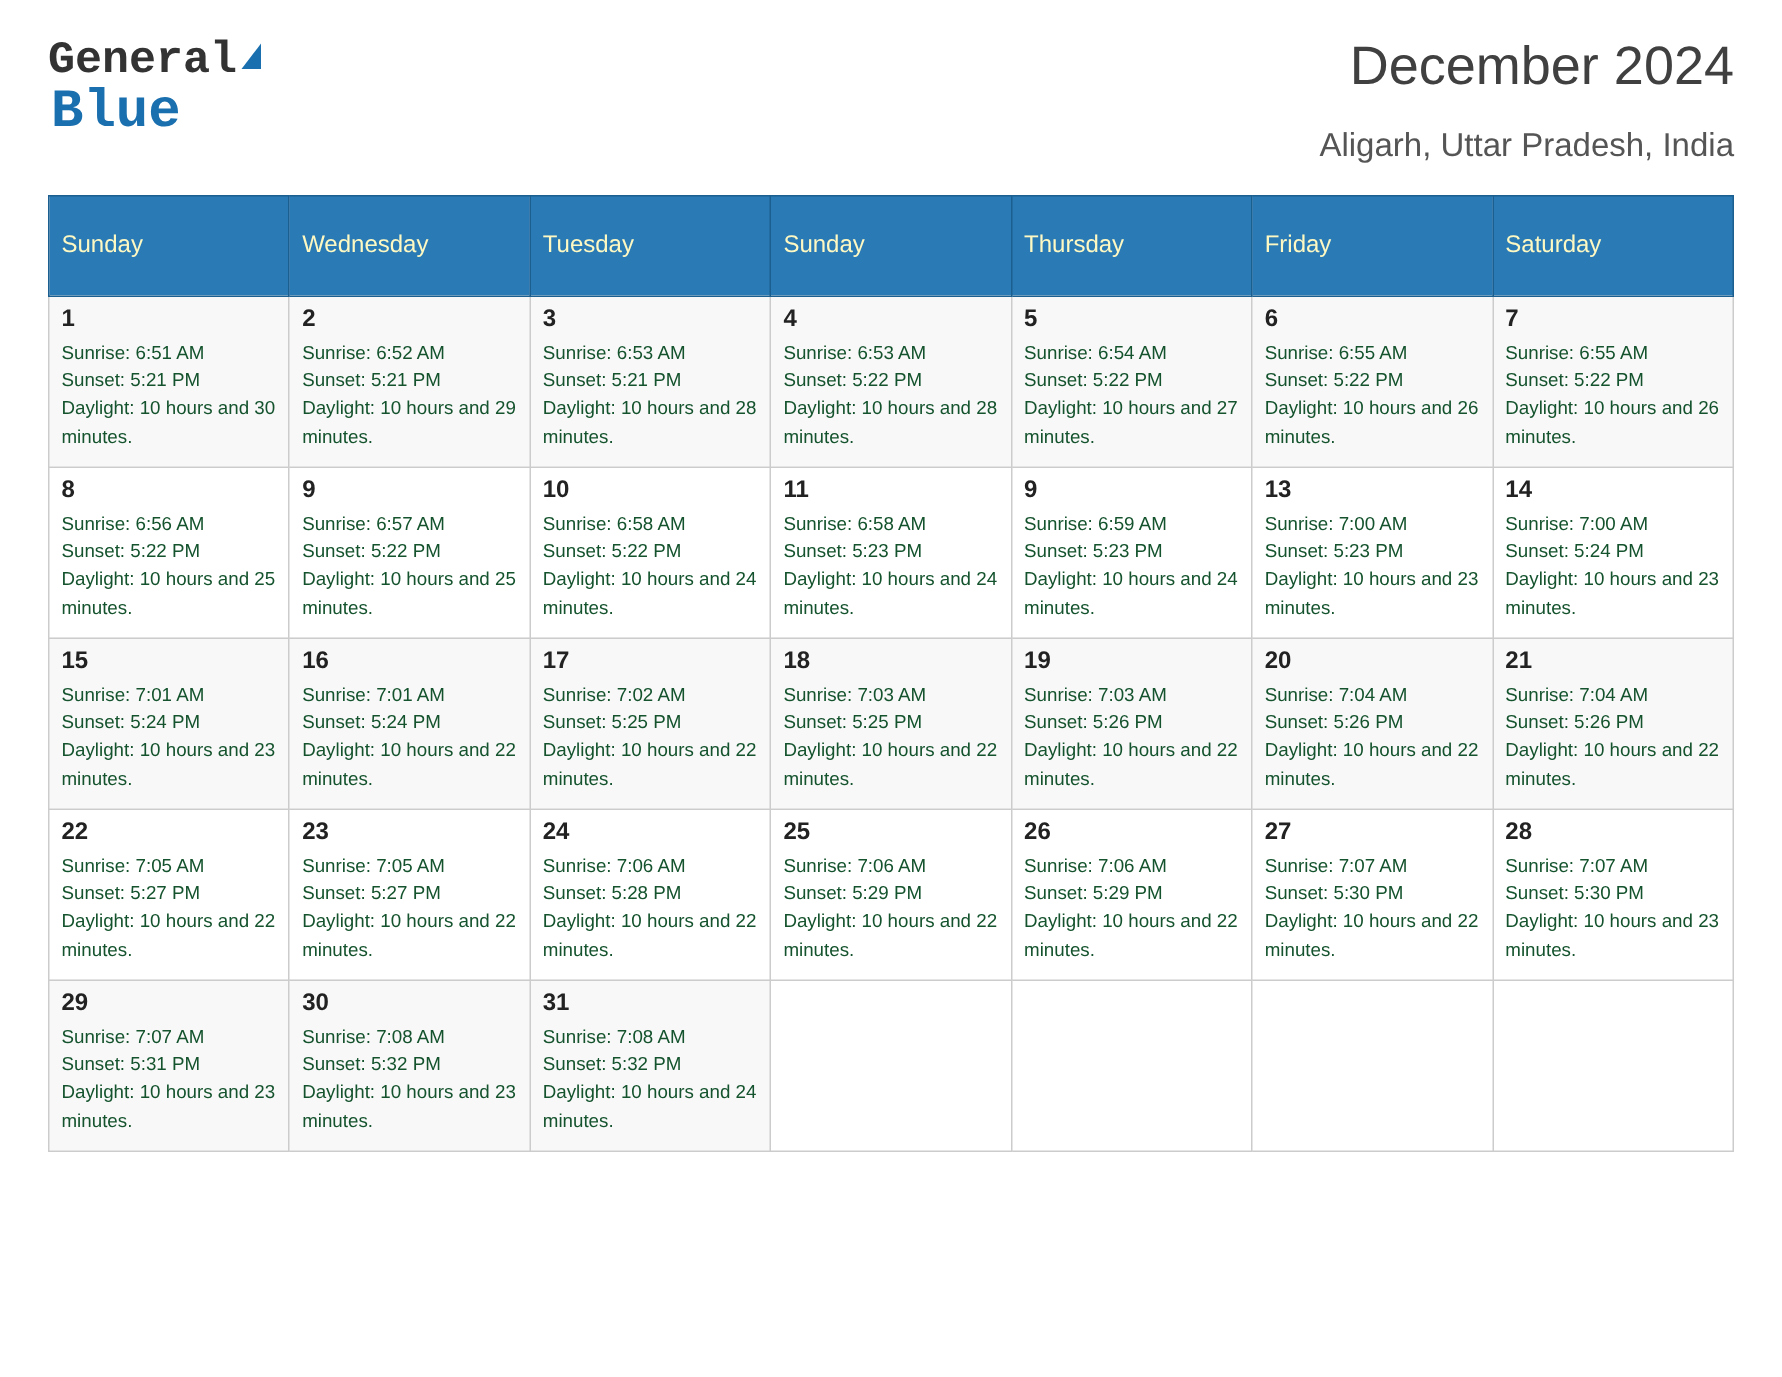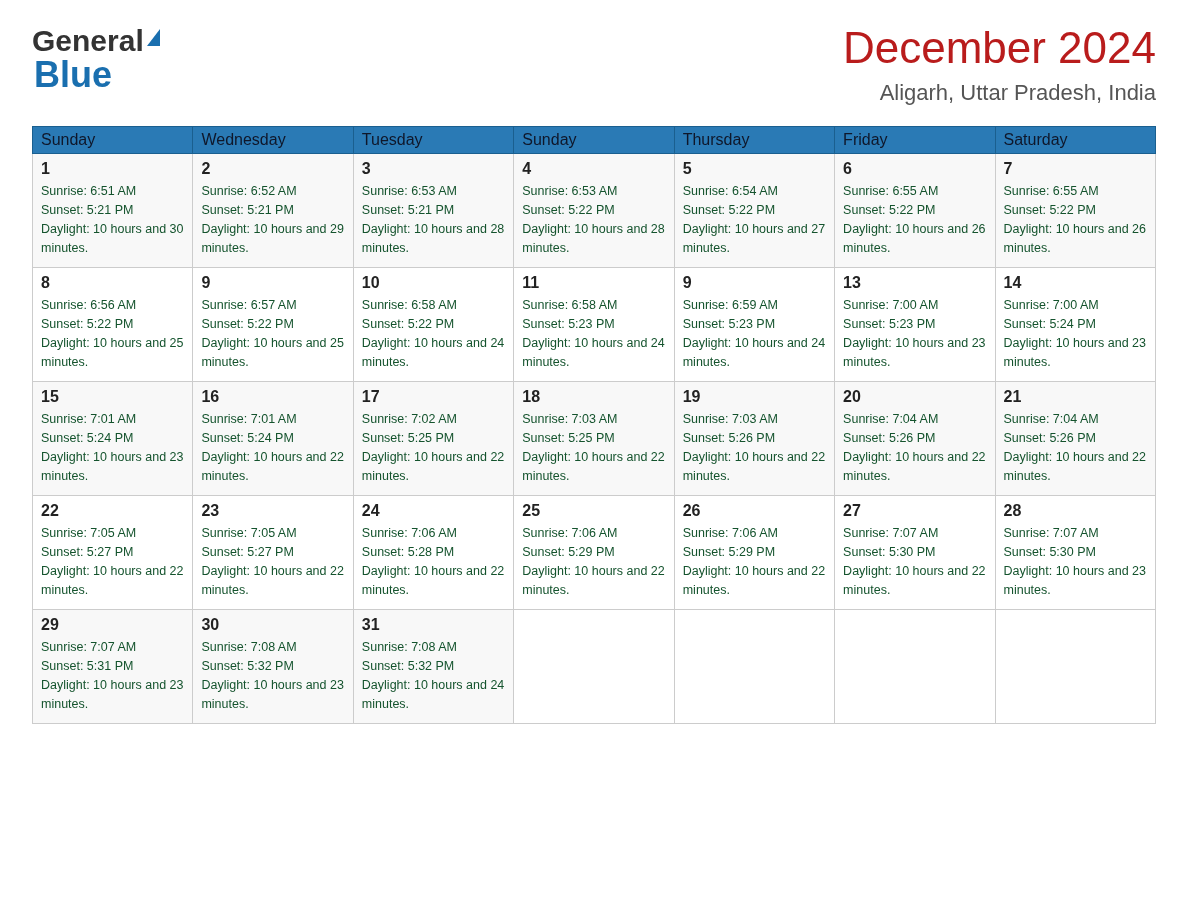--- a/index.html
+++ b/index.html
@@ -13,44 +13,45 @@
     .header-row {
       display: flex;
       justify-content: space-between;
       align-items: flex-start;
       margin-bottom: 20px;
     }
     .logo {
       display: flex;
       flex-direction: column;
       align-items: flex-start;
+      font-family: Liberation Mono, monospace;
     }
     .title-block {
       text-align: right;
     }
     .calendar-title {
-      font-size: 44px;
+      font-size: 36px;
       font-weight: 300;
-      color: #b91c1c;
+      color: #404040;
       line-height: 1.1;
     }
     .calendar-subtitle {
       font-size: 22px;
       color: #555;
-      margin-top: 8px;
+      margin-top: 20px;
     }
     table {
       width: 100%;
       border-collapse: collapse;
       table-layout: fixed;
     }
     thead tr th {
       background-color: #2a7ab5;
-      color: #0f172a;
-      padding: 4px 8px;
+      color: #fef9c3;
+      padding: 24px 8px;
       font-size: 16px;
       font-weight: normal;
       text-align: left;
       border: 1px solid #1a5f8f;
     }
     tbody tr td {
       vertical-align: top;
       padding: 6px 8px 10px 8px;
       border: 1px solid #cccccc;
       font-size: 13px;

